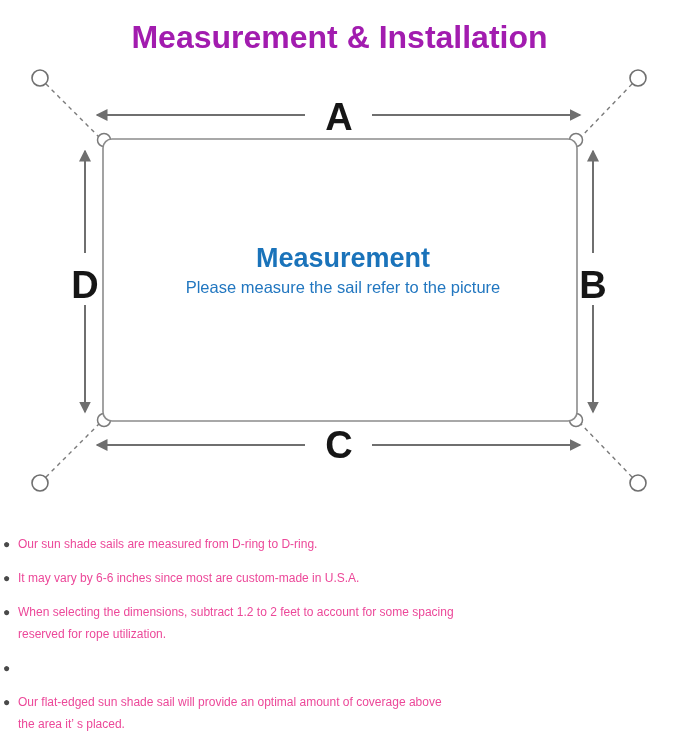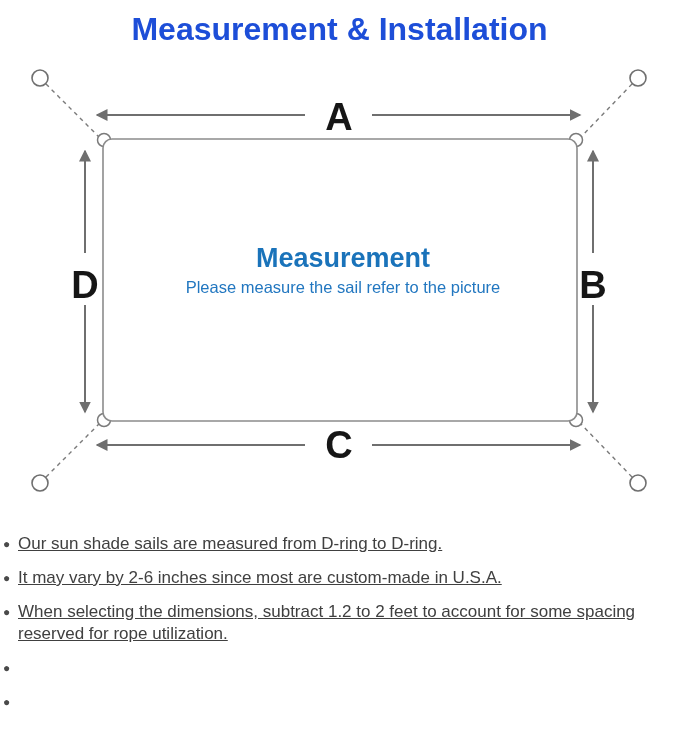--- a/index.html
+++ b/index.html
@@ -7,26 +7,26 @@
     position: relative;
     width: 679px;
     height: 739px;
     background: #ffffff;
     overflow: hidden;
     font-family: "Liberation Sans", sans-serif;
   }
   .page-title {
     position: absolute;
     top: 0; left: 0; right: 0;
-    margin: 8px;
+    margin: 16px;
     text-align: center;
     font-size: 32px;
     line-height: 42px;
     font-weight: bold;
-    color: #1d4ed8;
+    color: #a21caf;
     letter-spacing: 0px;
   }
   .diagram {
     position: absolute;
     top: 55px; left: 0;
     width: 679px; height: 465px;
   }
   .diagram text {
     font-family: "Liberation Sans", sans-serif;
   }
@@ -58,24 +58,23 @@
   }
   .bullet {
     flex: 0 0 15px;
     width: 15px;
     font-size: 12px;
     line-height: 22px;
     color: #4a4a4a;
   }
   .note-text {
     white-space: pre;
-    font-size: 17px;
+    font-size: 12px;
     line-height: 22px;
-    color: #404040;
-    text-decoration: underline;
+    color: #ec4899;
   }
 </style>
 </head>
 <body>
 
 <div class="page">
 
   <h1 class="page-title">Measurement &amp; Installation</h1>
 
   <svg class="diagram" viewBox="0 0 679 465">
@@ -123,28 +122,30 @@
     <circle cx="638" cy="428" r="8" fill="#ffffff" stroke="#6f6f6f" stroke-width="1.6"></circle>
   </svg>
 
   <ul class="notes">
     <li class="note-item">
       <span class="bullet">●</span>
       <span class="note-text">Our sun shade sails are measured from D-ring to D-ring.</span>
     </li>
     <li class="note-item">
       <span class="bullet">●</span>
-      <span class="note-text">It may vary by 2-6 inches since most are custom-made in U.S.A.</span>
+      <span class="note-text">It may vary by 6-6 inches since most are custom-made in U.S.A.</span>
     </li>
     <li class="note-item">
       <span class="bullet">●</span>
       <span class="note-text">When selecting the dimensions, subtract 1.2 to 2 feet to account for some spacing
 reserved for rope utilization.</span>
     </li>
     <li class="note-item">
       <span class="bullet">●</span>
     </li>
     <li class="note-item">
       <span class="bullet">●</span>
+      <span class="note-text">Our flat-edged sun shade sail will provide an optimal amount of coverage above
+the area it’ s placed.</span>
     </li>
   </ul>
 
 </div>
 
 </body></html>

